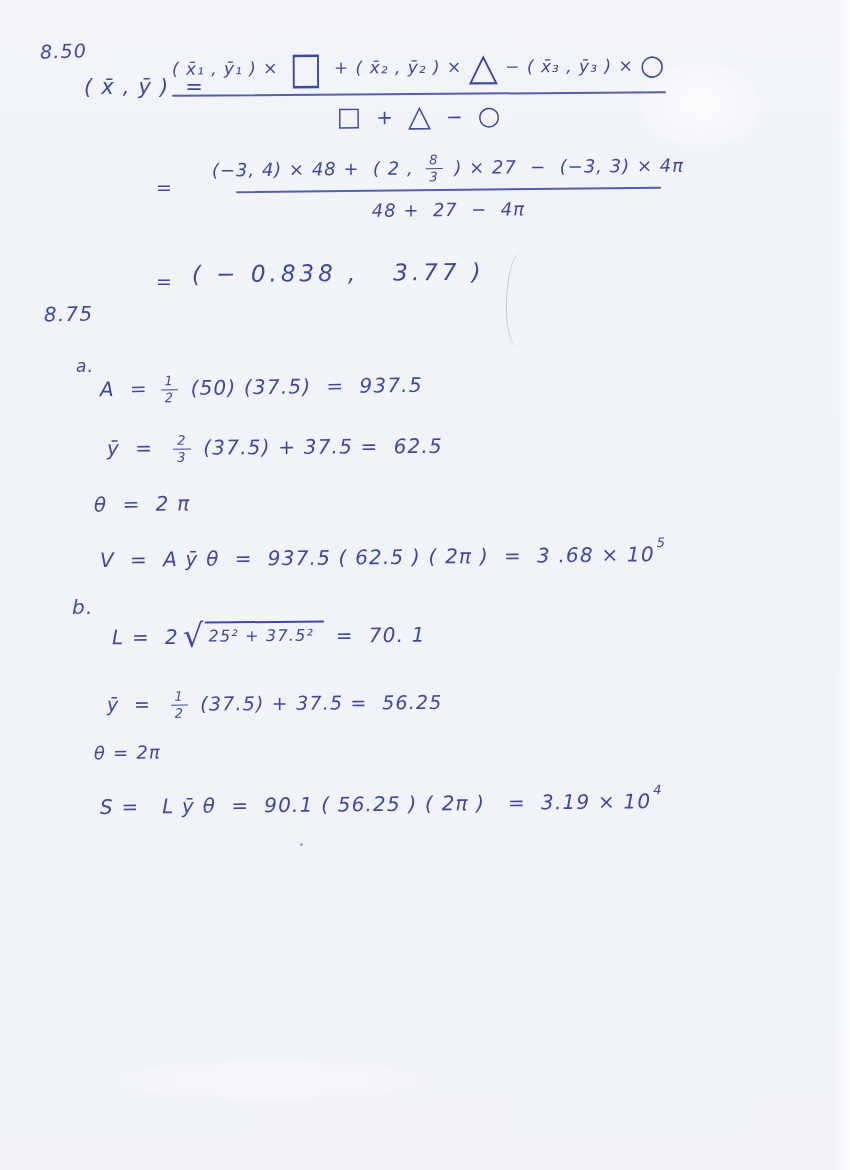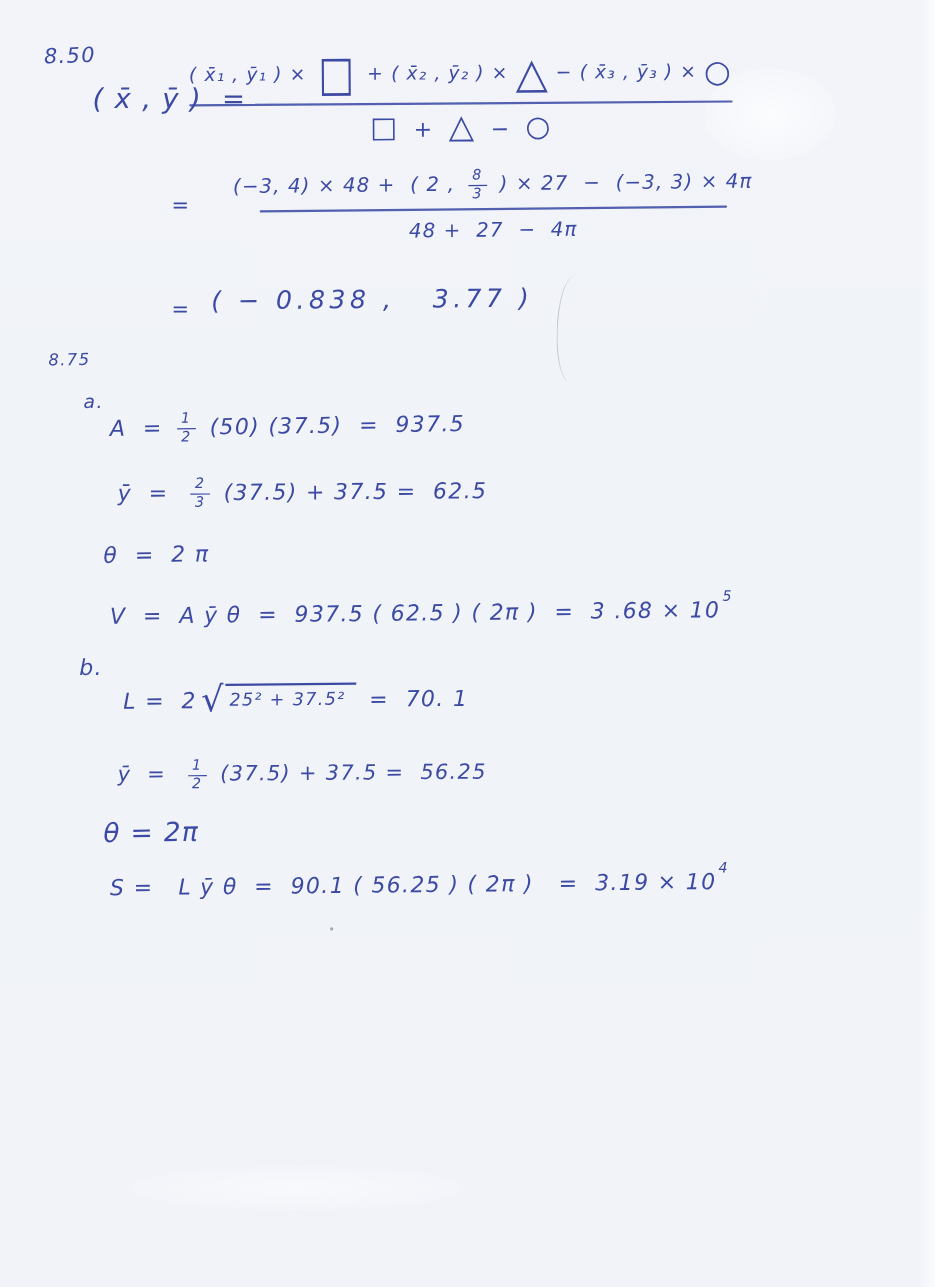--- a/index.html
+++ b/index.html
@@ -48,21 +48,21 @@
 </head>
 <body>
 
 <div class="paper">
   <div class="edge-light"></div>
   <div class="blob"></div>
   <div class="crease"></div>
 
   <div class="line" style="left:40px; top:40px; font-size:19px; transform:rotate(-2deg);">8.50</div>
 
-  <div class="line" style="left:84px; top:74px; font-size:25px;">( x̄ , ȳ )  =</div>
+  <div class="line" style="left:84px; top:74px; font-size:21px;">( x̄ , ȳ )  =</div>
 
   <div class="frac" style="left:172px; top:46px; transform:rotate(-0.4deg);">
     <div class="num" style="font-size:17px;">
       <span>( x̄₁ , ȳ₁ ) × </span>
       <span class="glyph sq-big">□</span>
       <span> + ( x̄₂ , ȳ₂ ) × </span>
       <span class="glyph tri-big">△</span>
       <span> − ( x̄₃ , ȳ₃ ) × </span>
       <span class="glyph cir-big">○</span>
     </div>
@@ -92,21 +92,21 @@
       <span>48 +  27  −  4π</span>
     </div>
   </div>
 
   <div class="line" style="left:156px; top:270px; font-size:19px;">=</div>
 
   <div class="line" style="left:192px; top:259px; font-size:23px; letter-spacing:4px; transform:rotate(-0.5deg);">( − 0.838 ,   3.77 )</div>
 
   <div class="pencil"></div>
 
-  <div class="line" style="left:44px; top:318px; font-size:15px; transform:rotate(-1deg);">8.75</div>
+  <div class="line" style="left:44px; top:302px; font-size:20px; transform:rotate(-1deg);">8.75</div>
 
   <div class="line" style="left:76px; top:356px; font-size:17px;">a.</div>
 
   <div class="line mrow" style="left:100px; top:372px; font-size:20px; transform:rotate(-0.8deg);">
     <span>A  = </span>
     <span class="sfrac">
       <span class="top">1</span>
       <span class="bot">2</span>
     </span>
     <span> (50) (37.5)  =  937.5</span>
@@ -141,21 +141,21 @@
 
   <div class="line mrow" style="left:107px; top:688px; font-size:19px; transform:rotate(-0.4deg);">
     <span>ȳ  =  </span>
     <span class="sfrac">
       <span class="top">1</span>
       <span class="bot">2</span>
     </span>
     <span> (37.5) + 37.5 =  56.25</span>
   </div>
 
-  <div class="line" style="left:94px; top:742px; font-size:24px; transform:rotate(-1deg);">θ = 2π</div>
+  <div class="line" style="left:94px; top:742px; font-size:18px; transform:rotate(-1deg);">θ = 2π</div>
 
   <div class="line mrow" style="left:100px; top:792px; font-size:20px; transform:rotate(-0.6deg);">
     <span>S =   L ȳ θ  =  90.1 ( 56.25 ) ( 2π )   =  3.19 × 10</span>
     <sup class="exp">4</sup>
   </div>
 
   <div class="dot"></div>
 </div>
 
 </body></html>

